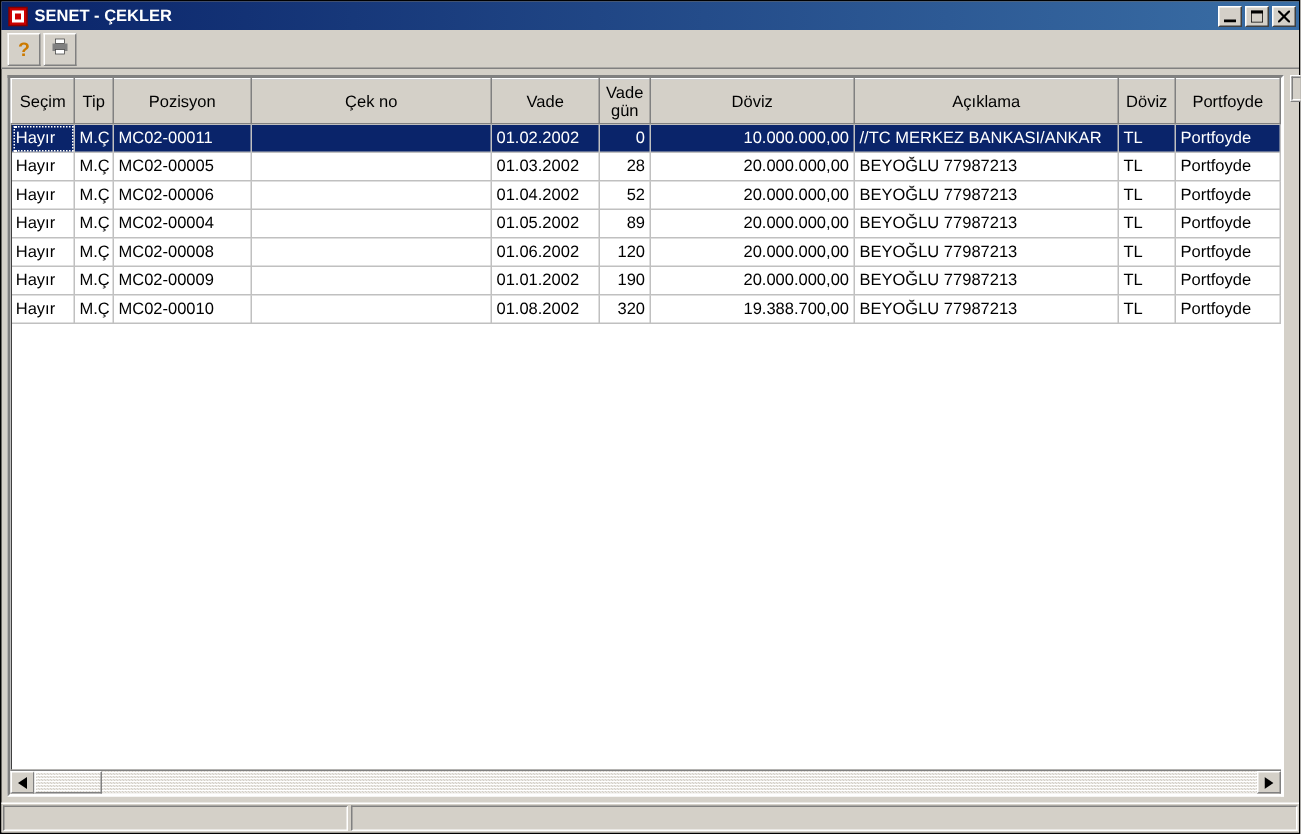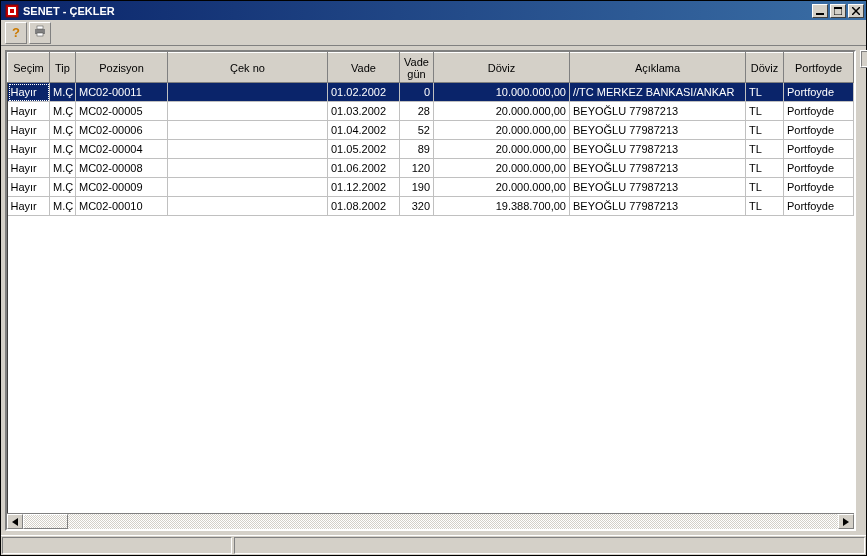--- a/index.html
+++ b/index.html
@@ -314,21 +314,21 @@
                 <td class="num">20.000.000,00</td>
                 <td>BEYOĞLU 77987213</td>
                 <td>TL</td>
                 <td>Portfoyde</td>
               </tr>
               <tr>
                 <td>Hayır</td>
                 <td>M.Ç</td>
                 <td>MC02-00009</td>
                 <td></td>
-                <td>01.12.2002</td>
+                <td>01.01.2002</td>
                 <td class="num">190</td>
                 <td class="num">20.000.000,00</td>
                 <td>BEYOĞLU 77987213</td>
                 <td>TL</td>
                 <td>Portfoyde</td>
               </tr>
               <tr>
                 <td>Hayır</td>
                 <td>M.Ç</td>
                 <td>MC02-00010</td>

